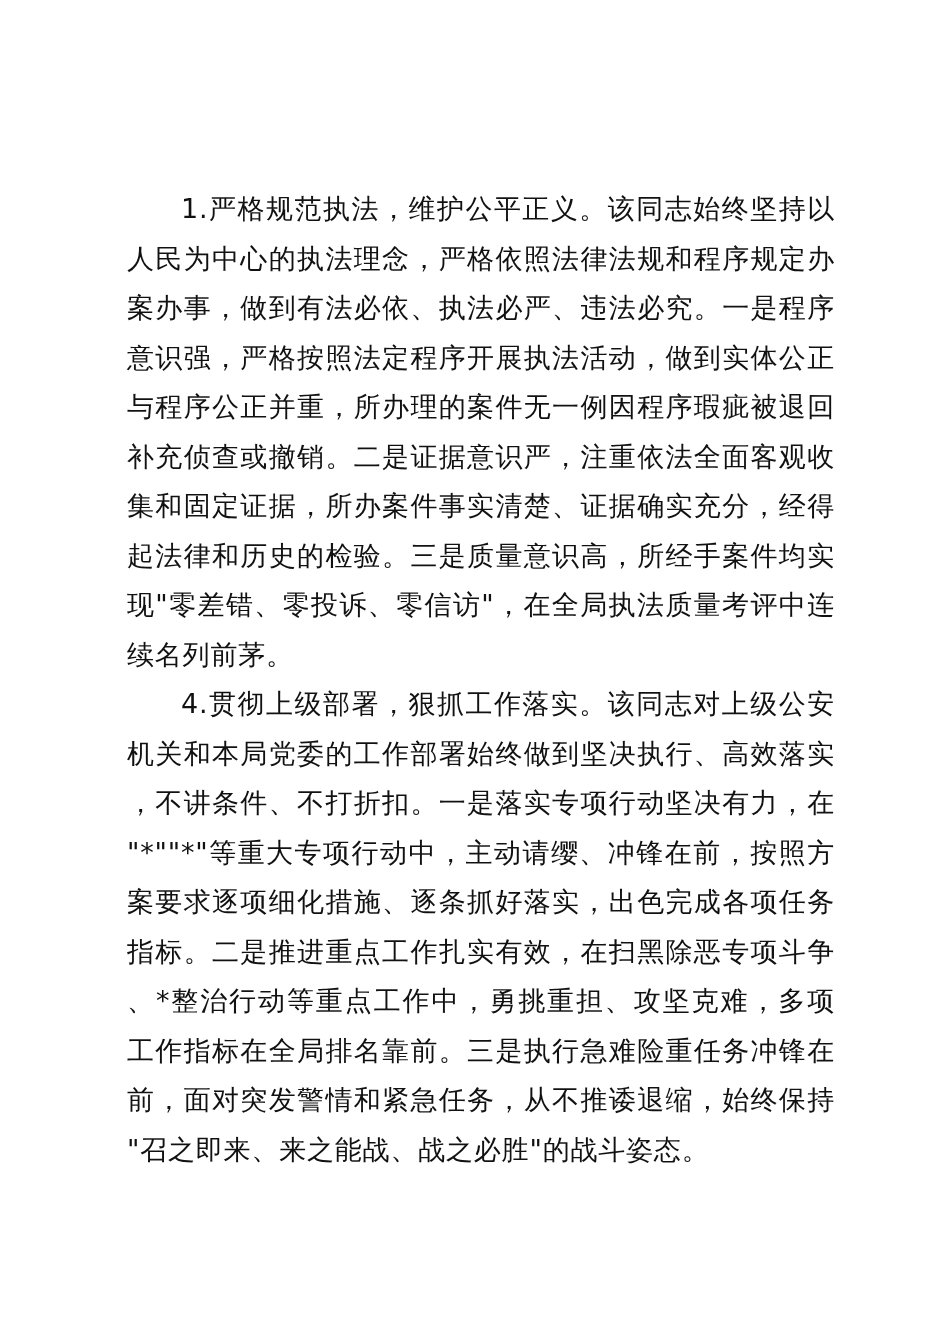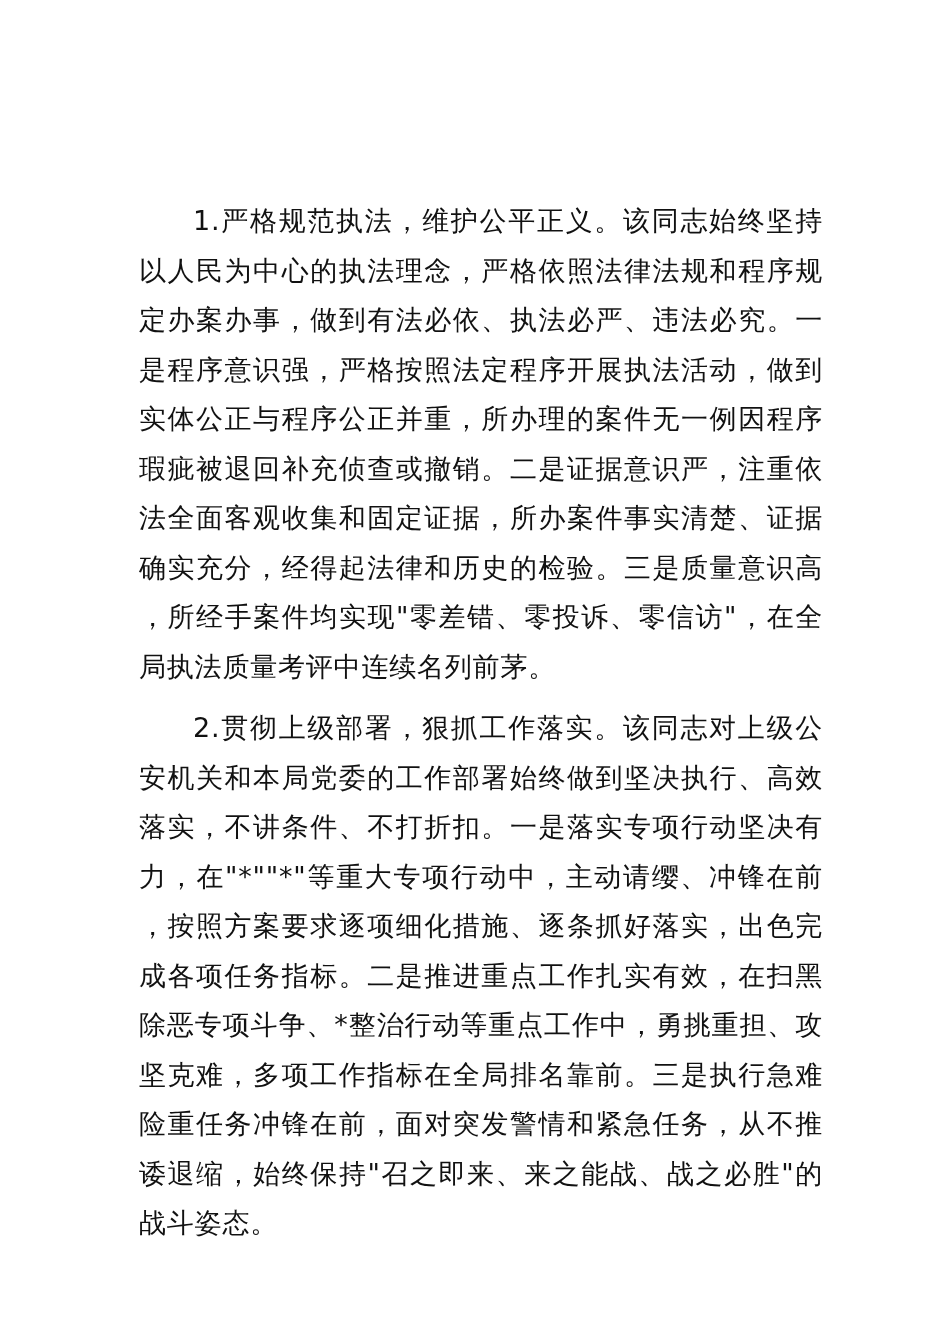--- a/index.html
+++ b/index.html
@@ -18,26 +18,26 @@
       left: 127px;
       top: 184px;
       width: 708px;
       font-family: "DejaVu Sans", "Liberation Sans", sans-serif;
       font-size: 27px;
       line-height: 49.5px;
       color: #111111;
       letter-spacing: 0.8px;
     }
     .para {
-      margin: 12px;
+      margin: 0;
       text-indent: 54px;
       text-align: justify;
       word-break: break-all;
       line-break: anywhere;
     }
   </style>
 </head>
 <body>
 
 <div class="page">
   <p class="para">1.严格规范执法，维护公平正义。该同志始终坚持以人民为中心的执法理念，严格依照法律法规和程序规定办案办事，做到有法必依、执法必严、违法必究。一是程序意识强，严格按照法定程序开展执法活动，做到实体公正与程序公正并重，所办理的案件无一例因程序瑕疵被退回补充侦查或撤销。二是证据意识严，注重依法全面客观收集和固定证据，所办案件事实清楚、证据确实充分，经得起法律和历史的检验。三是质量意识高，所经手案件均实现"零差错、零投诉、零信访"，在全局执法质量考评中连续名列前茅。</p>
-  <p class="para">2.贯彻上级部署，狠抓工作落实。该同志对上级公安机关和本局党委的工作部署始终做到坚决执行、高效落实，不讲条件、不打折扣。一是落实专项行动坚决有力，在"*""*"等重大专项行动中，主动请缨、冲锋在前，按照方案要求逐项细化措施、逐条抓好落实，出色完成各项任务指标。二是推进重点工作扎实有效，在扫黑除恶专项斗争、*整治行动等重点工作中，勇挑重担、攻坚克难，多项工作指标在全局排名靠前。三是执行急难险重任务冲锋在前，面对突发警情和紧急任务，从不推诿退缩，始终保持"召之即来、来之能战、战之必胜"的战斗姿态。</p>
+  <p class="para">4.贯彻上级部署，狠抓工作落实。该同志对上级公安机关和本局党委的工作部署始终做到坚决执行、高效落实，不讲条件、不打折扣。一是落实专项行动坚决有力，在"*""*"等重大专项行动中，主动请缨、冲锋在前，按照方案要求逐项细化措施、逐条抓好落实，出色完成各项任务指标。二是推进重点工作扎实有效，在扫黑除恶专项斗争、*整治行动等重点工作中，勇挑重担、攻坚克难，多项工作指标在全局排名靠前。三是执行急难险重任务冲锋在前，面对突发警情和紧急任务，从不推诿退缩，始终保持"召之即来、来之能战、战之必胜"的战斗姿态。</p>
 </div>
 
 </body></html>

